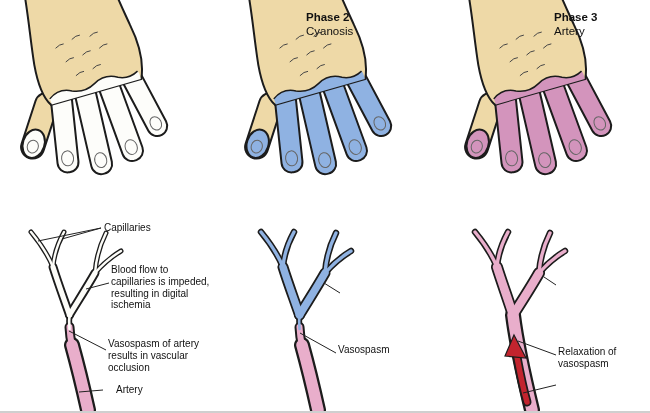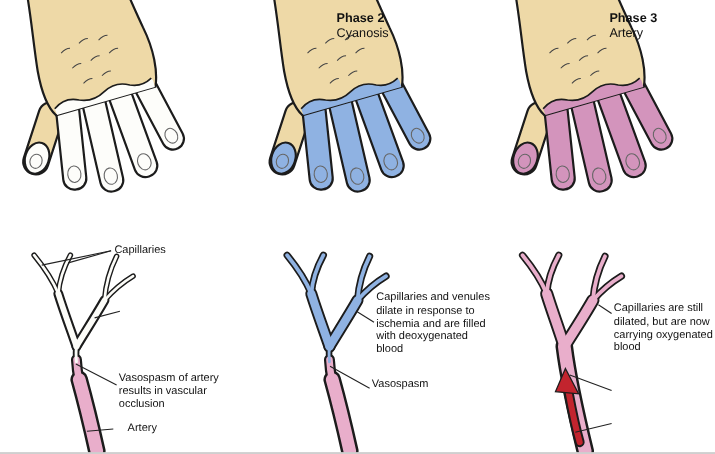--- a/index.html
+++ b/index.html
@@ -121,20 +121,21 @@
       </g>
       <g>
         <path class="leader" d="M 30,34 L 93,21"></path>
         <path class="leader" d="M 54,32 L 93,21"></path>
         <path class="leader" d="M 78,82 L 101,76"></path>
         <path class="leader" d="M 61,124 L 98,143"></path>
         <path class="leader" d="M 71,185 L 95,183"></path>
       </g>
     </svg>
     <div class="label" style="left:96px; top:15px;">Capillaries</div>
+    <div class="label" style="left:103px; top:57px; width:104px;">Blood flow to capillaries is impeded, resulting in digital ischemia</div>
     <div class="label" style="left:100px; top:131px; width:104px;">Vasospasm of artery results in vascular occlusion</div>
     <div class="label" style="left:108px; top:177px;">Artery</div>
   </div>
 
   <div class="vessel-wrap" style="left: 238px; width: 215px; --finger: #8fb2e2;">
     <svg width="215" height="205" viewBox="0 0 215 205">
       <g>
         <path class="tout" stroke-width="16" d="M 80,203 C 74,176 69,156 64,138"></path>
         <path class="tout" stroke-width="10" d="M 64,140 C 62.5,132 61.8,126 61.5,120"></path>
         <path class="tout" stroke-width="6" d="M 61.5,122 C 61,116 61,112 61.5,108"></path>
@@ -154,21 +155,20 @@
         <path class="tin in-phase" stroke-width="3.4" d="M 45,60 C 40,48 32,36 23,25"></path>
         <path class="tin in-phase" stroke-width="3.4" d="M 45,60 C 46,47 50,36 56,25"></path>
         <path class="tin in-phase" stroke-width="3.4" d="M 87,66 C 88,52 92,38 98,26"></path>
         <path class="tin in-phase" stroke-width="3.4" d="M 87,66 C 94,58 103,50 113,44"></path>
       </g>
       <g>
         <path class="leader" d="M 86,76 L 102,86"></path>
         <path class="leader" d="M 62,126 L 98,146"></path>
       </g>
     </svg>
-    <div class="label" style="left:104px; top:58px; width:108px;">Capillaries and venules dilate in response to ischemia and are filled with deoxygenated blood</div>
     <div class="label" style="left:100px; top:137px;">Vasospasm</div>
   </div>
 
   <div class="vessel-wrap" style="left: 452px; width: 198px; --finger: #d394bc;">
     <svg width="198" height="205" viewBox="0 0 198 205">
       <g>
         <path class="tout" stroke-width="16" d="M 80,203 C 72,170 65,140 61,108"></path>
         <path class="tout" stroke-width="12" d="M 61,108 C 56,92 50,76 45,60"></path>
         <path class="tout" stroke-width="12" d="M 61,108 C 70,94 79,80 87,66"></path>
         <path class="tout" stroke-width="6.5" d="M 45,60 C 40,48 32,36 23,25"></path>
@@ -189,17 +189,17 @@
         <path class="arrow-shaft-out" d="M 75,195 C 71,181 68,166 65,150"></path>
         <path class="arrow-shaft" d="M 75,195 C 71,181 68,166 65,150"></path>
         <path class="arrow-head" d="M 62,128 L 74,151 L 53,149 Z"></path>
       </g>
       <g>
         <path class="leader" d="M 92,70 L 104,78"></path>
         <path class="leader" d="M 66,134 L 104,148"></path>
         <path class="leader" d="M 71,186 L 104,178"></path>
       </g>
     </svg>
-    <div class="label" style="left:106px; top:68px; width:92px;">Capillaries are still dilated, but are now carrying oxygenated blood</div>
+    <div class="label" style="left:106px; top:139px; width:84px;">Relaxation of vasospasm</div>
   </div>
 
   <div class="bottom-rule"></div>
 </div>
 
 </body></html>

